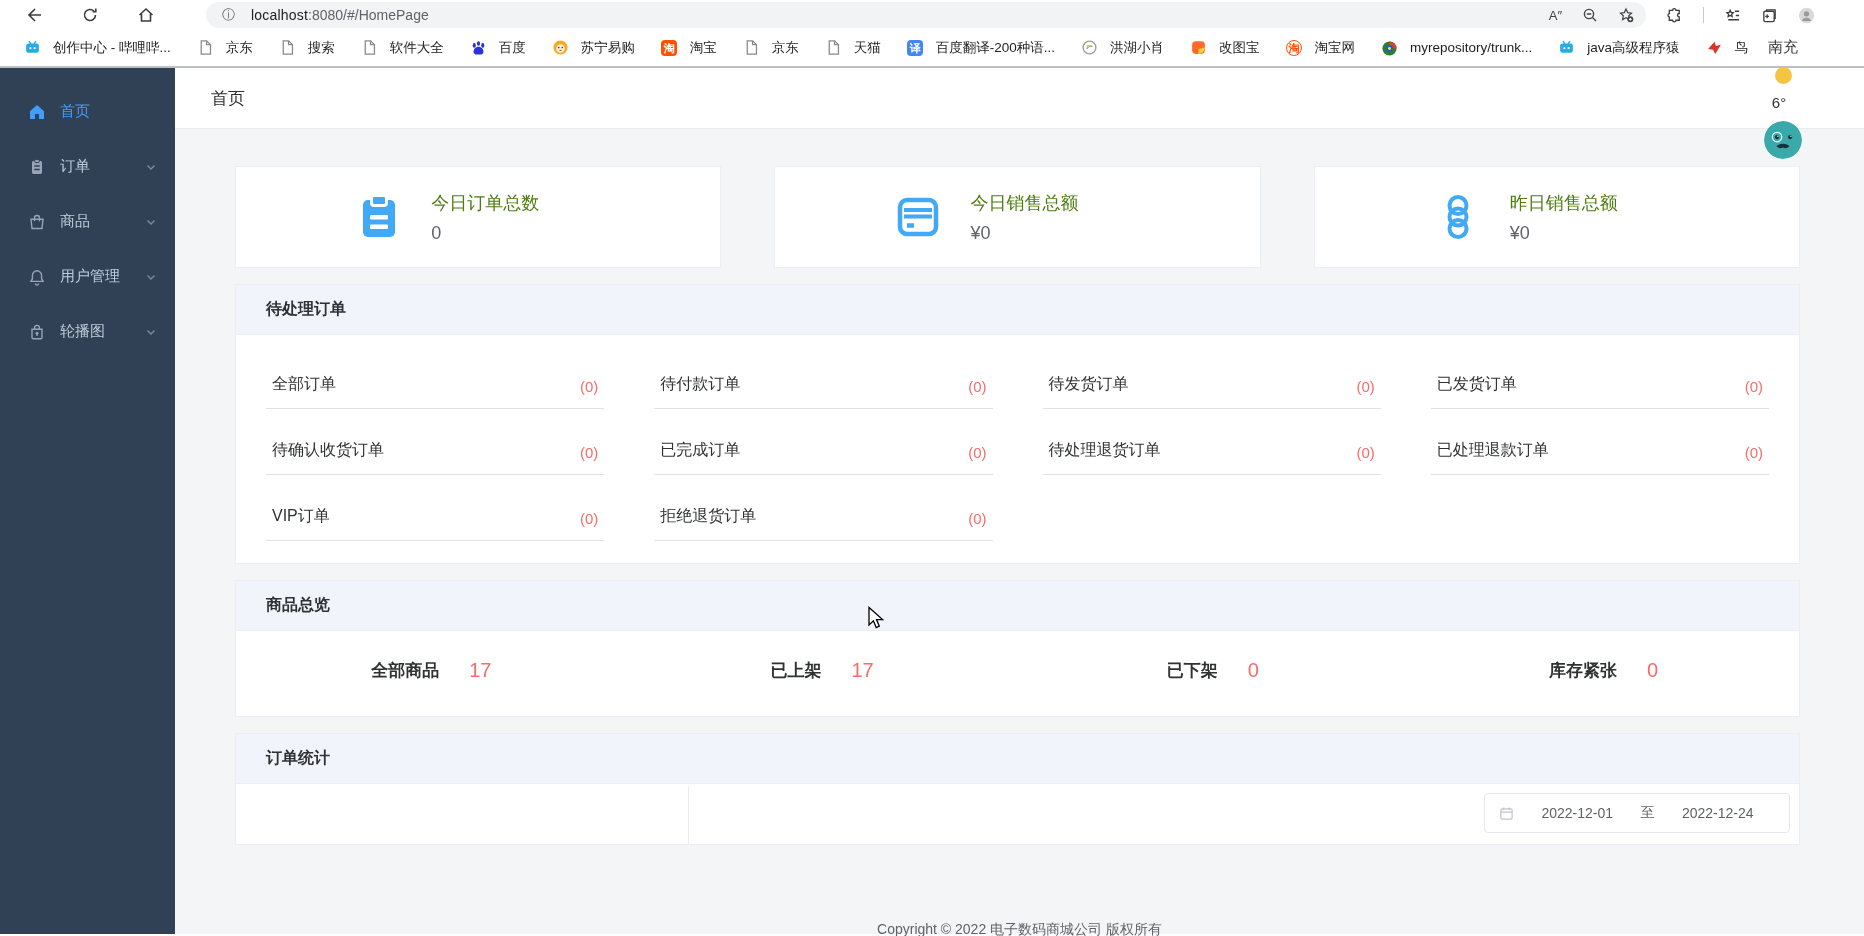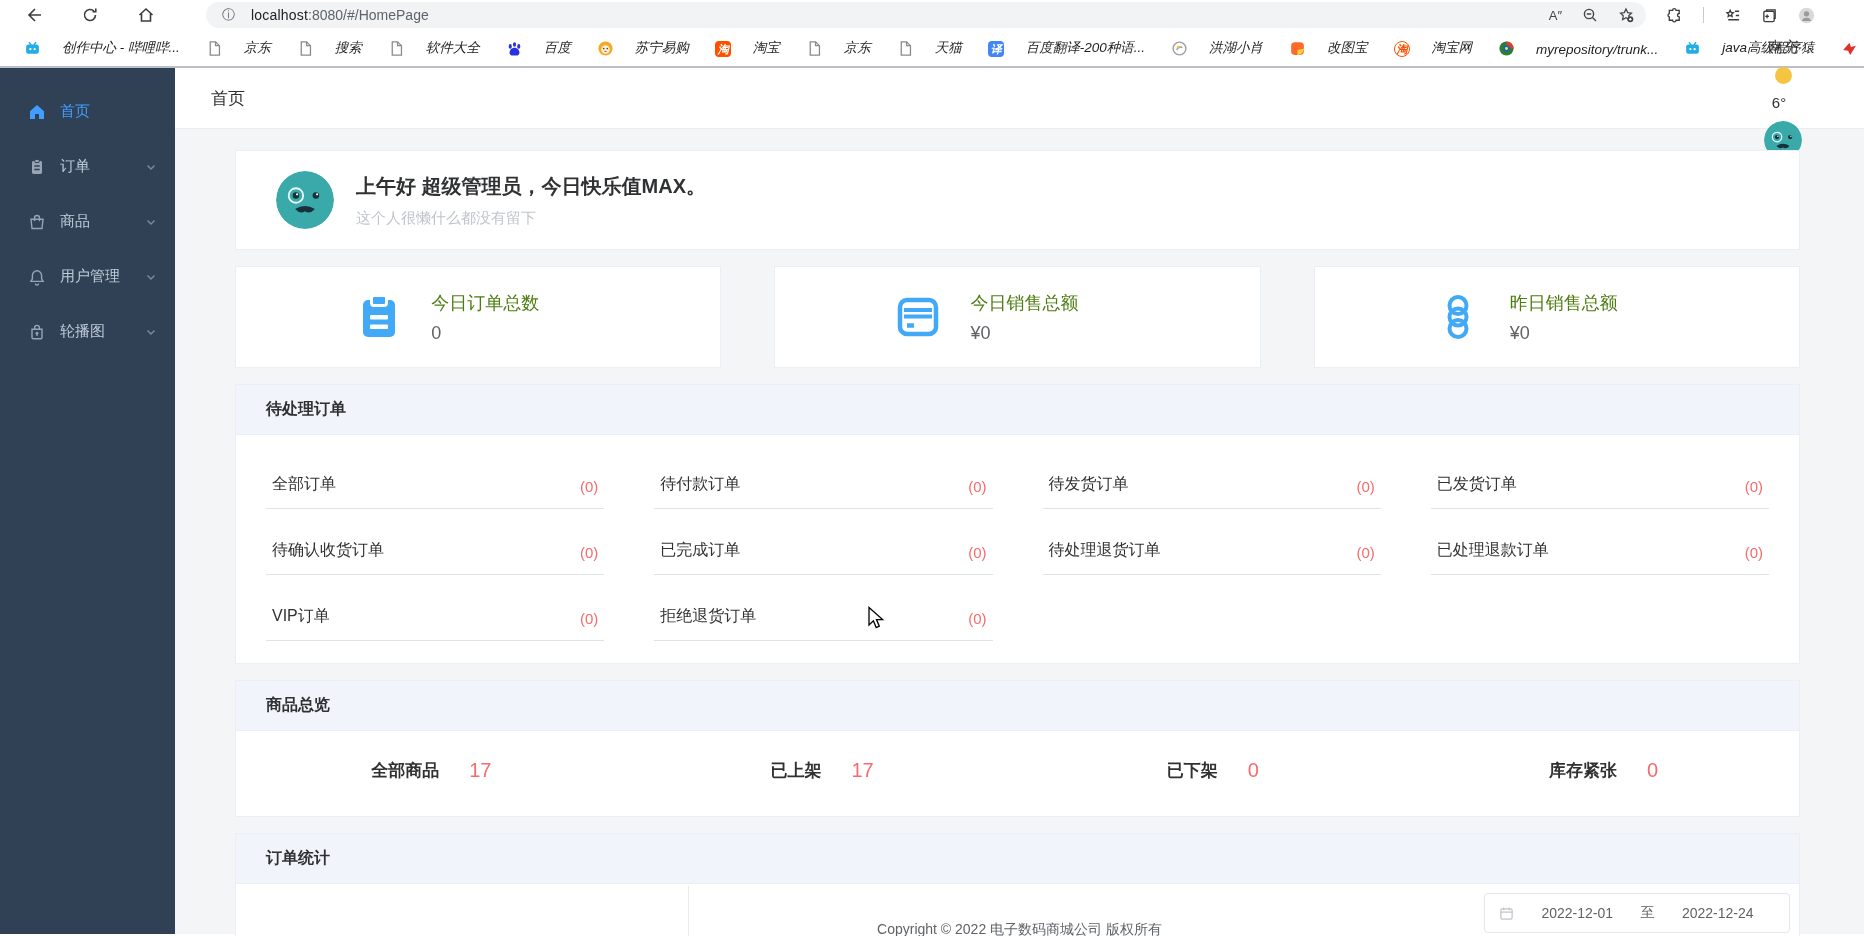--- a/index.html
+++ b/index.html
@@ -14,21 +14,21 @@
   .url-info { color:#5f6368; font-size:13px; margin-right:16px; }
   .url-host { color:#202124; letter-spacing:.2px; }
   .url-rest { color:#5f6368; }
   .url-right { margin-left:auto; display:flex; align-items:center; gap:20px; color:#444; }
   .url-right .g { font-size:13px; cursor:pointer; }
   .url-right svg { width:16px; height:16px; display:block; }
   .chrome-right { display:flex; align-items:center; gap:20px; margin-left:20px; color:#3c3c3c; }
   .chrome-right svg { width:17px; height:17px; display:block; }
   .vdiv { width:1px; height:16px; background:#c9c9c9; }
   .bookmarks { height:38px; display:flex; align-items:center; background:#fff; padding-left:16px; gap:10px; border-bottom:2px solid #bcc0c4; }
-  .bm { display:flex; align-items:flex-end; gap:21px; padding:3px 8px; border-radius:4px; cursor:pointer; white-space:nowrap;font-style:italic; }
+  .bm { display:flex; align-items:flex-start; gap:12px; padding:3px 8px; border-radius:4px; cursor:pointer; white-space:nowrap; }
   .bm-label { font-size:13.5px; color:#1f1f1f; }
   .bm-ic { width:17px; height:17px; display:flex; align-items:center; justify-content:center; flex:none; }
   .bm-ic svg { width:17px; height:17px; display:block; }
   .sq { width:16px; height:16px; border-radius:4px; color:#fff; font-size:11px; line-height:16px; text-align:center; font-weight:bold; }
 
   
   .app { display:flex; height:866px; }
   .sidebar { width:175px; background:#304156; padding-top:16px; flex:none; }
   .side-item { height:55px; display:flex; align-items:center; padding:0 18px 0 28px; color:#bfcbd9; font-size:15px; cursor:pointer; }
   .side-item .s-ic { width:18px; height:18px; margin-right:14px; color:#98a3b5; }
@@ -390,35 +390,20 @@
                 <circle cx="23.3" cy="25.7" r="1.2" fill="#fff"></circle>
                 <circle cx="44" cy="27" r="3.6" fill="#17303a"></circle>
                 <circle cx="45.3" cy="25.7" r="1.2" fill="#fff"></circle>
                 <path d="M21 42 Q32 35 43 42 Q37.5 48 32 44.5 Q26.5 48 21 42 Z" fill="#17303a"></path>
               </svg></span>
         </span>
       </div>
 
       <div class="content">
 
-        <div class="card greet">
-          <span class="avatar-lg"><svg viewBox="0 0 64 64">
-                <circle cx="32" cy="32" r="32" fill="#3aa9a9"></circle>
-                <circle cx="22" cy="27" r="8" fill="none" stroke="#eafafa" stroke-width="2"></circle>
-                <circle cx="22" cy="27" r="3.6" fill="#17303a"></circle>
-                <circle cx="23.3" cy="25.7" r="1.2" fill="#fff"></circle>
-                <circle cx="44" cy="27" r="3.6" fill="#17303a"></circle>
-                <circle cx="45.3" cy="25.7" r="1.2" fill="#fff"></circle>
-                <path d="M21 42 Q32 35 43 42 Q37.5 48 32 44.5 Q26.5 48 21 42 Z" fill="#17303a"></path>
-              </svg></span>
-          <span>
-            <div class="greet-title">上午好 超级管理员，今日快乐值MAX。</div>
-            <div class="greet-sub">这个人很懒什么都没有留下</div>
-          </span>
-        </div>
 
         <div class="stats-row">
           <div class="card stat-card">
             <span class="stat-ic">
                 <svg viewBox="0 0 48 48">
                   <rect x="8" y="7" width="32" height="37" rx="5" fill="#41a9f5"></rect>
                   <rect x="16.5" y="2.5" width="15" height="10" rx="2.5" fill="#41a9f5" stroke="#fff" stroke-width="3"></rect>
                   <rect x="15" y="22" width="18" height="4.5" rx="1" fill="#fff"></rect>
                   <rect x="15" y="31.5" width="18" height="4.5" rx="1" fill="#fff"></rect>
                 </svg>

